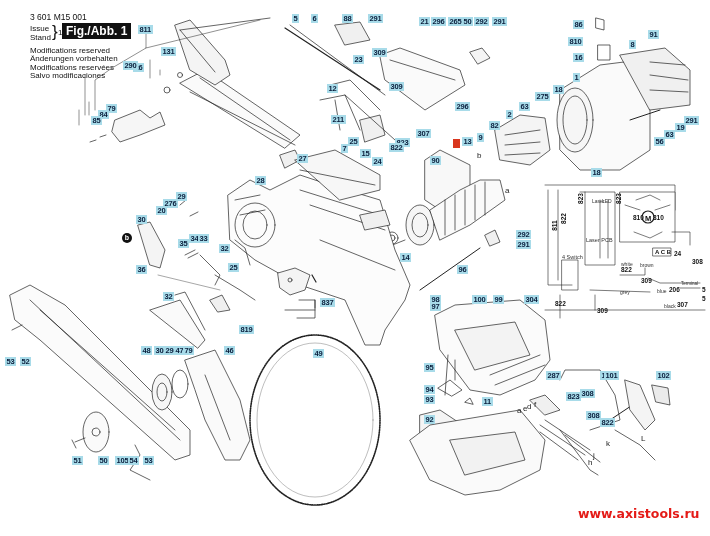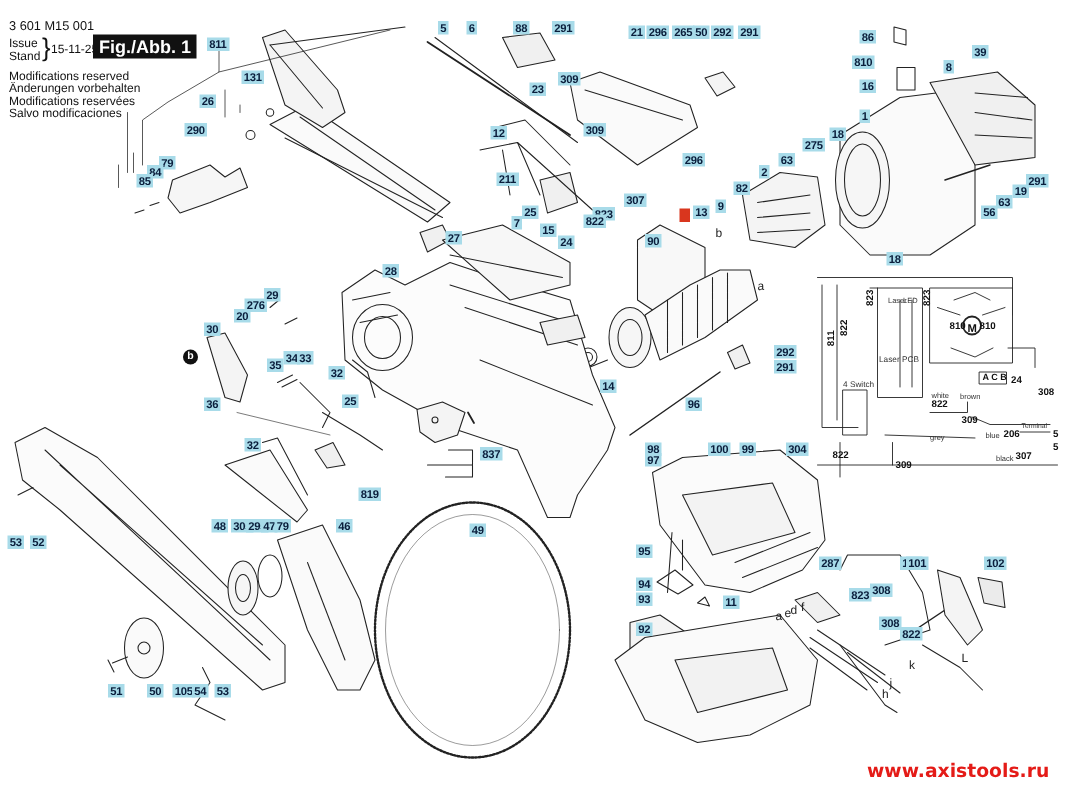--- a/index.html
+++ b/index.html
@@ -1,17 +1,17 @@
 <!DOCTYPE html>
 <html><head>
 <meta charset="utf-8">
 <style>
   html, body { margin: 0; padding: 0; background: #ffffff; }
   body { width: 710px; height: 536px; position: relative; overflow: hidden; font-family: "Liberation Sans", sans-serif; }
-  .hdr { position: absolute; font-size: 8px; color: #111; line-height: 9px; }
+  .hdr { position: absolute; font-size: 8px; color: #111; line-height: 9px; margin-left: 24px; }
   #docno { left: 6px; top: 13px; font-size: 8.5px; }
   #issue { left: 6px; top: 24px; }
   #issuebrace { left: 28px; top: 23px; font-size: 17px; line-height: 17px; font-weight: 300; }
   #issuedate { left: 34px; top: 28px; }
   #figtitle { position: absolute; left: 62px; top: 23px; background: #111; color: #fff; font-weight: bold; font-size: 12px; padding: 1px 4px; line-height: 14px; }
   #mods { left: 6px; top: 47px; }
   #mods div { line-height: 8.4px; }
   svg#diagram { position: absolute; left: 0; top: 0; }
   .cl { position: absolute; background: #a8dbe9; color: #0a1e3c; font-weight: bold; font-size: 7.5px; line-height: 9px; padding: 0 1.5px; letter-spacing: -0.2px; }
   .cl.red { background: #d9361e; color: #d9361e; width: 4px; }
@@ -200,21 +200,21 @@
     <path d="M648 278 L660 283 L700 283 M680 288 L700 288"></path>
     <path d="M600 200 L600 258 M608 200 L608 258"></path>
     <path d="M672 232 L690 232 L690 245"></path>
     <path d="M590 290 L650 292"></path>
   </g>
 </svg>
 
 <div class="cl" style="left:138px;top:25px">811</div>
 <div class="cl" style="left:161px;top:47px">131</div>
 <div class="cl" style="left:133px;top:63px">26</div>
-<div class="cl" style="left:123px;top:82px">290</div>
+<div class="cl" style="left:123px;top:61px">290</div>
 <div class="cl" style="left:106px;top:104px">79</div>
 <div class="cl" style="left:98px;top:110px">84</div>
 <div class="cl" style="left:91px;top:116px">85</div>
 
 <div class="cl" style="left:292px;top:14px">5</div>
 <div class="cl" style="left:311px;top:14px">6</div>
 <div class="cl" style="left:342px;top:14px">88</div>
 <div class="cl" style="left:368px;top:14px">291</div>
 <div class="cl" style="left:372px;top:48px">309</div>
 <div class="cl" style="left:353px;top:55px">23</div>
@@ -230,21 +230,21 @@
 <div class="cl" style="left:448px;top:17px">265</div>
 <div class="cl" style="left:462px;top:17px">50</div>
 <div class="cl" style="left:474px;top:17px">292</div>
 <div class="cl" style="left:492px;top:17px">291</div>
 <div class="cl" style="left:455px;top:102px">296</div>
 
 <div class="cl" style="left:573px;top:20px">86</div>
 <div class="cl" style="left:568px;top:37px">810</div>
 <div class="cl" style="left:573px;top:53px">16</div>
 <div class="cl" style="left:629px;top:40px">8</div>
-<div class="cl" style="left:648px;top:30px">39</div>
+<div class="cl" style="left:648px;top:30px">91</div>
 <div class="cl" style="left:573px;top:73px">1</div>
 <div class="cl" style="left:553px;top:85px">18</div>
 <div class="cl" style="left:535px;top:92px">275</div>
 <div class="cl" style="left:519px;top:102px">63</div>
 <div class="cl" style="left:506px;top:110px">2</div>
 <div class="cl" style="left:489px;top:121px">82</div>
 <div class="cl" style="left:684px;top:116px">291</div>
 <div class="cl" style="left:675px;top:123px">19</div>
 <div class="cl" style="left:664px;top:130px">63</div>
 <div class="cl" style="left:654px;top:137px">56</div>

